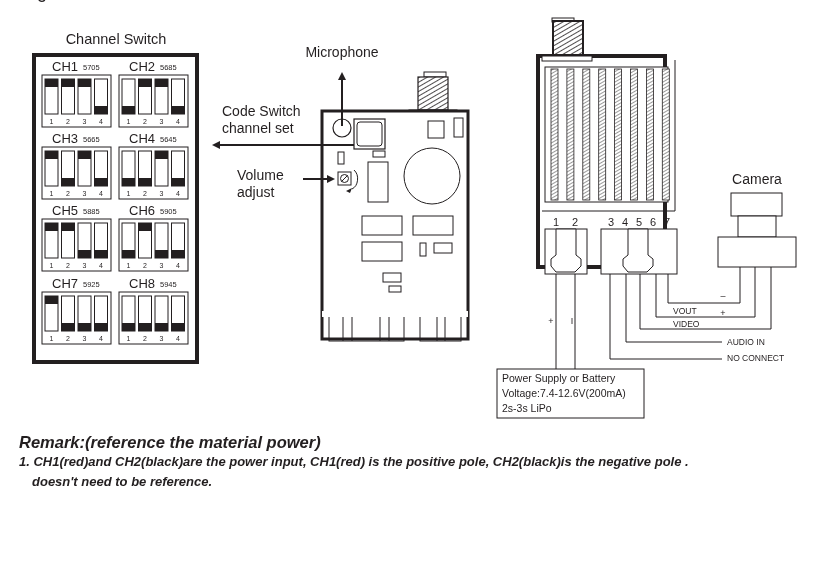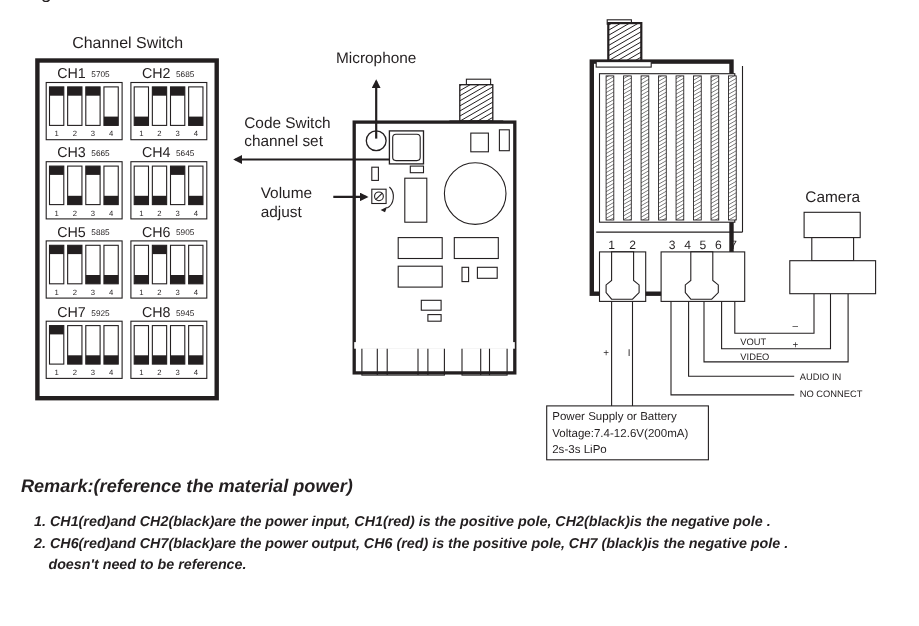--- a/index.html
+++ b/index.html
@@ -2,21 +2,21 @@
 <html><head>
 <meta charset="utf-8">
 <style>
   html, body { margin: 0; padding: 0; background: #ffffff; }
   body { width: 835px; height: 569px; position: relative; overflow: hidden;
          font-family: "Liberation Sans", sans-serif; color: #231f20; }
   #diagram { position: absolute; left: 0; top: 0; }
   .lbl { font-family: "Liberation Sans", sans-serif; fill: #231f20; }
   .remarks { position: absolute; left: 19px; top: 432px; width: 810px; }
   .remarks .title { font-weight: bold; font-style: italic; font-size: 16.5px; line-height: 20px; margin: 0; }
-  .remarks ol { list-style: none; margin: 12px; padding: 0; }
+  .remarks ol { list-style: none; margin: 0; padding: 0; }
   .remarks li { font-weight: bold; font-style: italic; font-size: 13px; line-height: 19.5px; }
   .remarks li .cont { display: block; padding-left: 13px; }
 </style>
 </head>
 <body>
 
 <svg id="diagram" width="835" height="430" viewBox="0 0 835 430">
   <defs>
     <pattern id="hatch" width="4" height="4" patternUnits="userSpaceOnUse" patternTransform="rotate(-30)">
       <rect width="4" height="4" fill="#fff"></rect>
@@ -366,16 +366,15 @@
       <text class="lbl" x="502" y="397" font-size="10.5">Voltage:7.4-12.6V(200mA)</text>
       <text class="lbl" x="502" y="412" font-size="10.5">2s-3s LiPo</text>
     </g>
   </g>
 </svg>
 
 <div class="remarks">
   <p class="title">Remark:(reference the material power)</p>
   <ol>
     <li><span>1. CH1(red)and CH2(black)are the power input, CH1(red) is the positive pole, CH2(black)is the negative pole .</span></li>
-    <li><span>2. CH6(red)and CH7(black)are the power output, CH6 (red) is the positive pole, CH7 (black)is the negative pole .</span></li>
     <li><span class="cont">doesn't need to be reference.</span></li>
   </ol>
 </div>
 
 </body></html>

